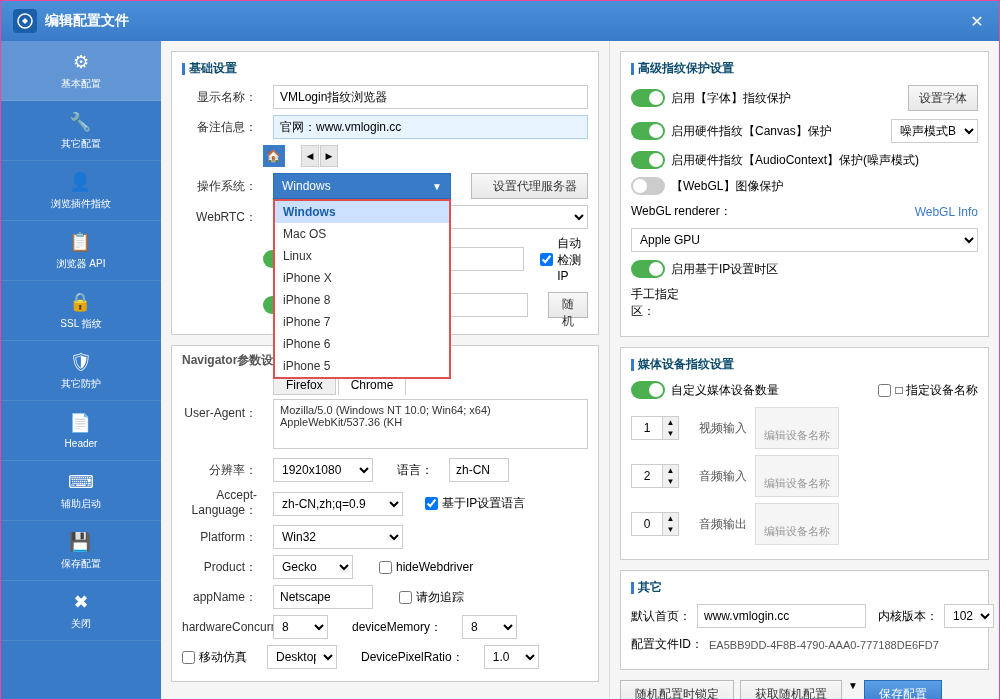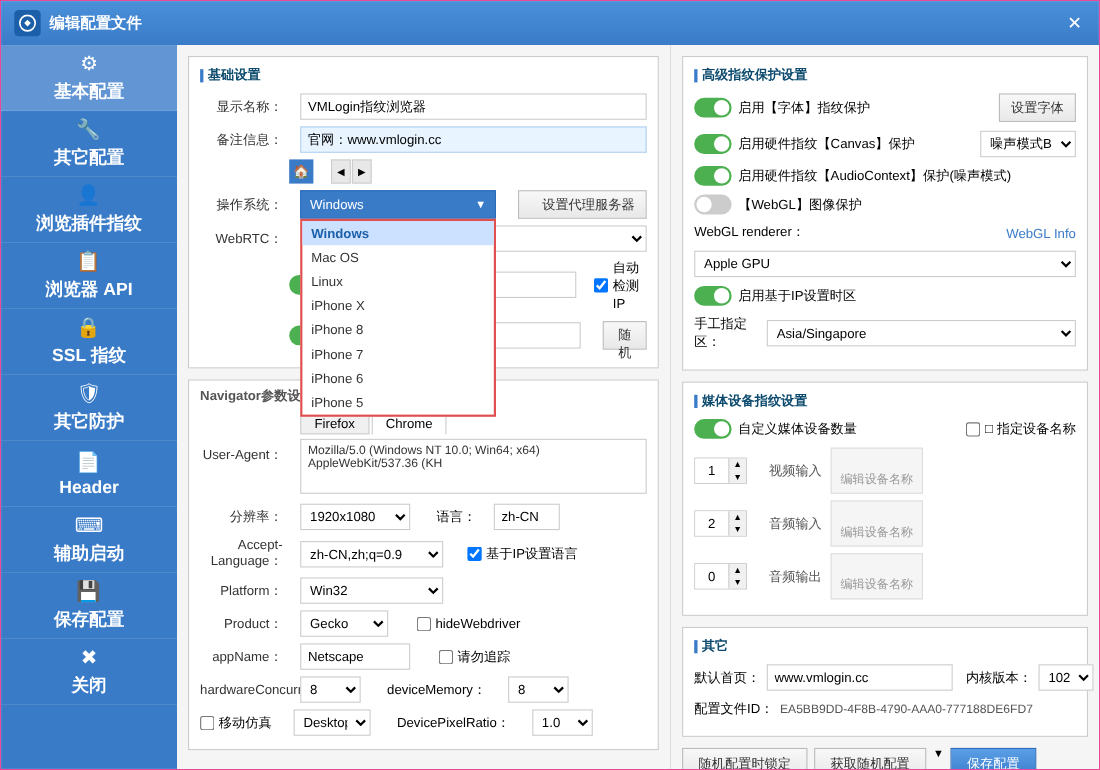--- a/index.html
+++ b/index.html
@@ -12,21 +12,21 @@
     .title-bar .title-text { font-size: 14px; font-weight: bold; flex: 1; }
     .title-bar .close-btn { width: 20px; height: 20px; cursor: pointer; display: flex; align-items: center; justify-content: center; font-size: 16px; color: white; }
     
     .main-layout { display: flex; flex: 1; overflow: hidden; }
     
     
     .sidebar { width: 160px; background: #3a7bc8; display: flex; flex-direction: column; }
     .sidebar-item { height: 60px; display: flex; flex-direction: column; align-items: center; justify-content: center; color: white; cursor: pointer; border-bottom: 1px solid rgba(255,255,255,0.1); gap: 4px; }
     .sidebar-item.active { background: rgba(255,255,255,0.2); }
     .sidebar-item .si-icon { font-size: 18px; }
-    .sidebar-item .si-label { font-size: 16px; font-weight: bold; }
+    .sidebar-item .si-label { font-size: 10px; }
     
     
     .content { flex: 1; display: flex; overflow: hidden; }
     
     
     .left-panel { flex: 1; padding: 10px; overflow-y: auto; background: #f5f5f5; }
     
     
     .right-panel { width: 390px; padding: 10px; overflow-y: auto; background: #f5f5f5; border-left: 1px solid #ddd; }
     
@@ -356,23 +356,20 @@
               <option>Apple GPU</option>
             </select>
           </div>
 
           <div class="rp-row">
             <div class="toggle"></div>
             <span>启用基于IP设置时区</span>
           </div>
           <div class="rp-row">
             <span style="width:60px; flex-shrink:0;">手工指定区：</span>
-            <select class="rp-select" style="flex:1;">
-              <option>Asia/Singapore</option>
-            </select>
           </div>
         </div>
 
         <div class="section-box">
           <div class="section-title">媒体设备指纹设置</div>
 
           <div class="rp-row">
             <div class="toggle"></div>
             <span style="flex:1;">自定义媒体设备数量</span>
             <label class="checkbox-label">

